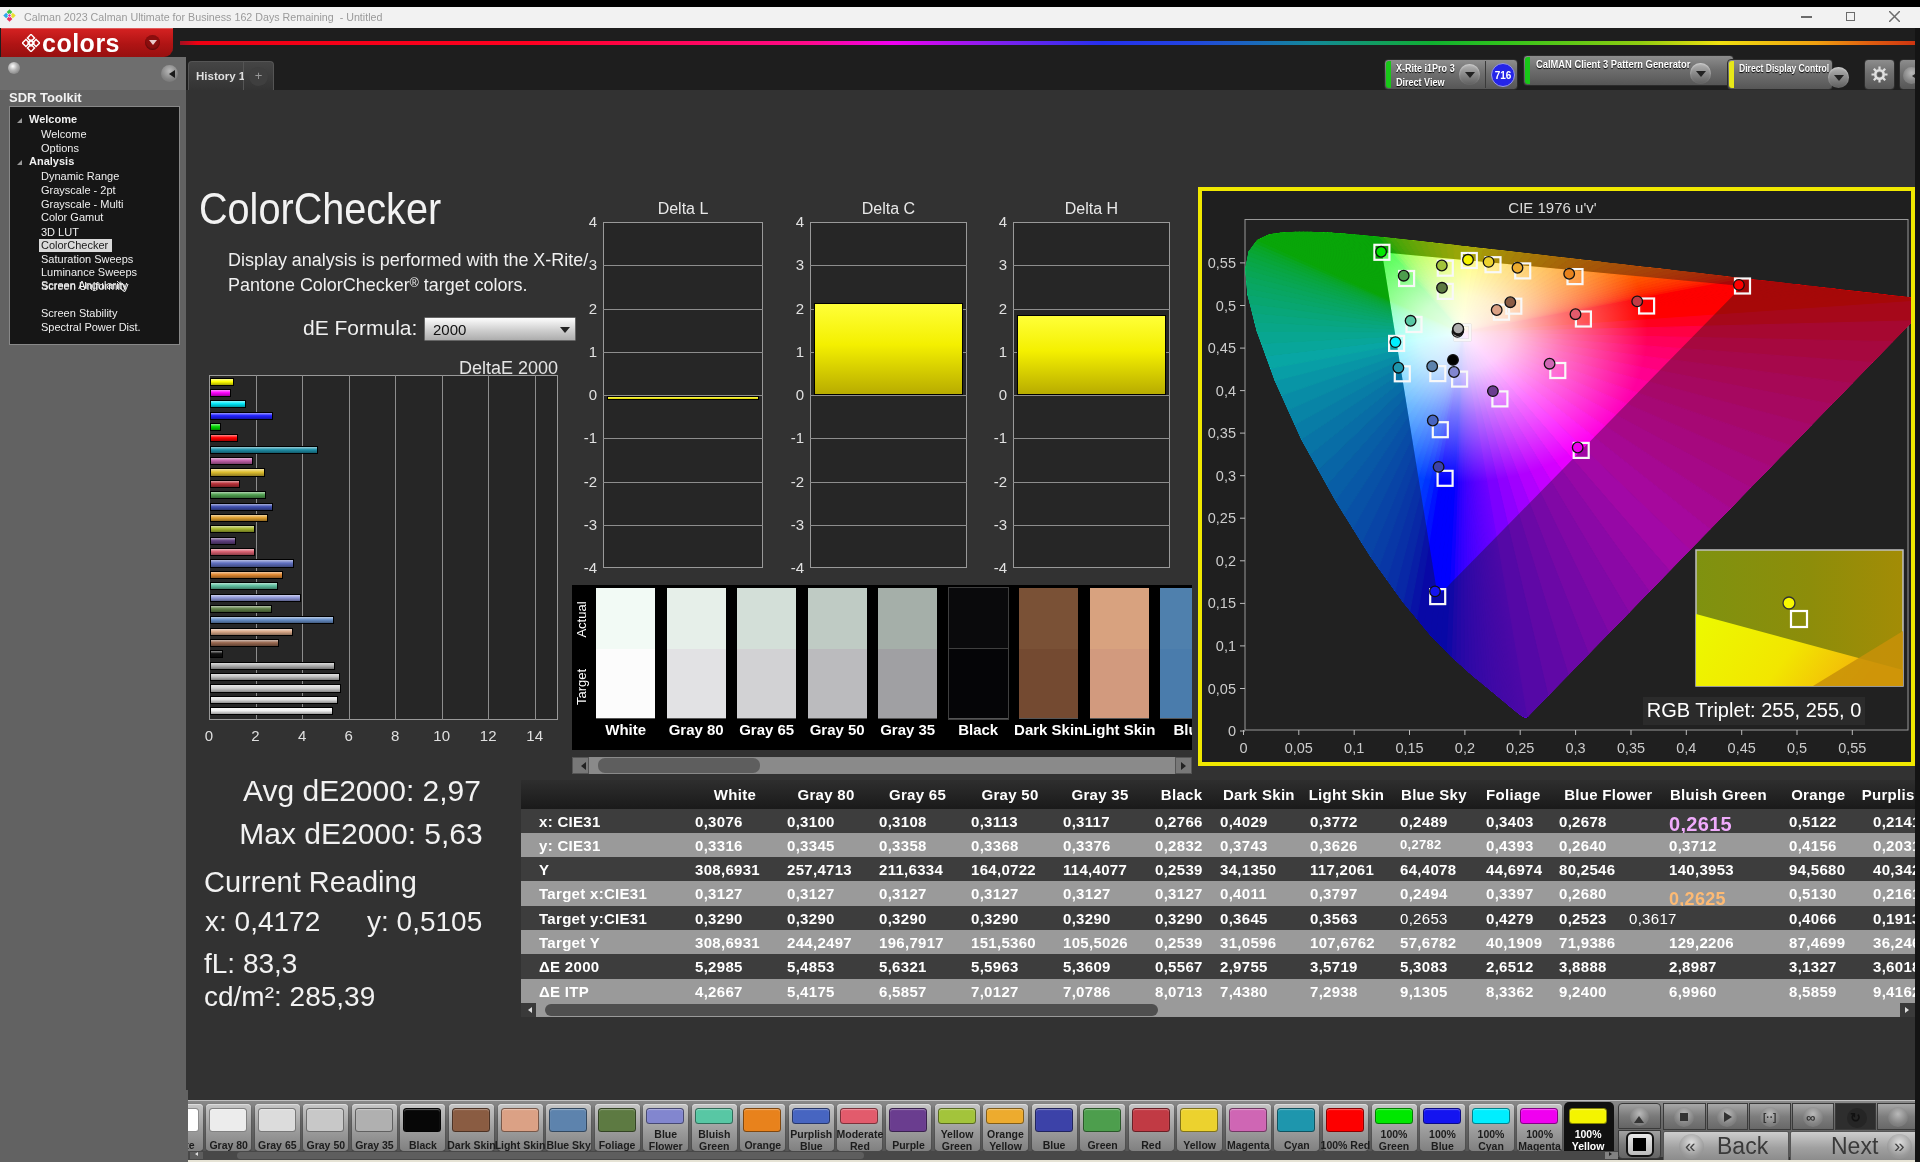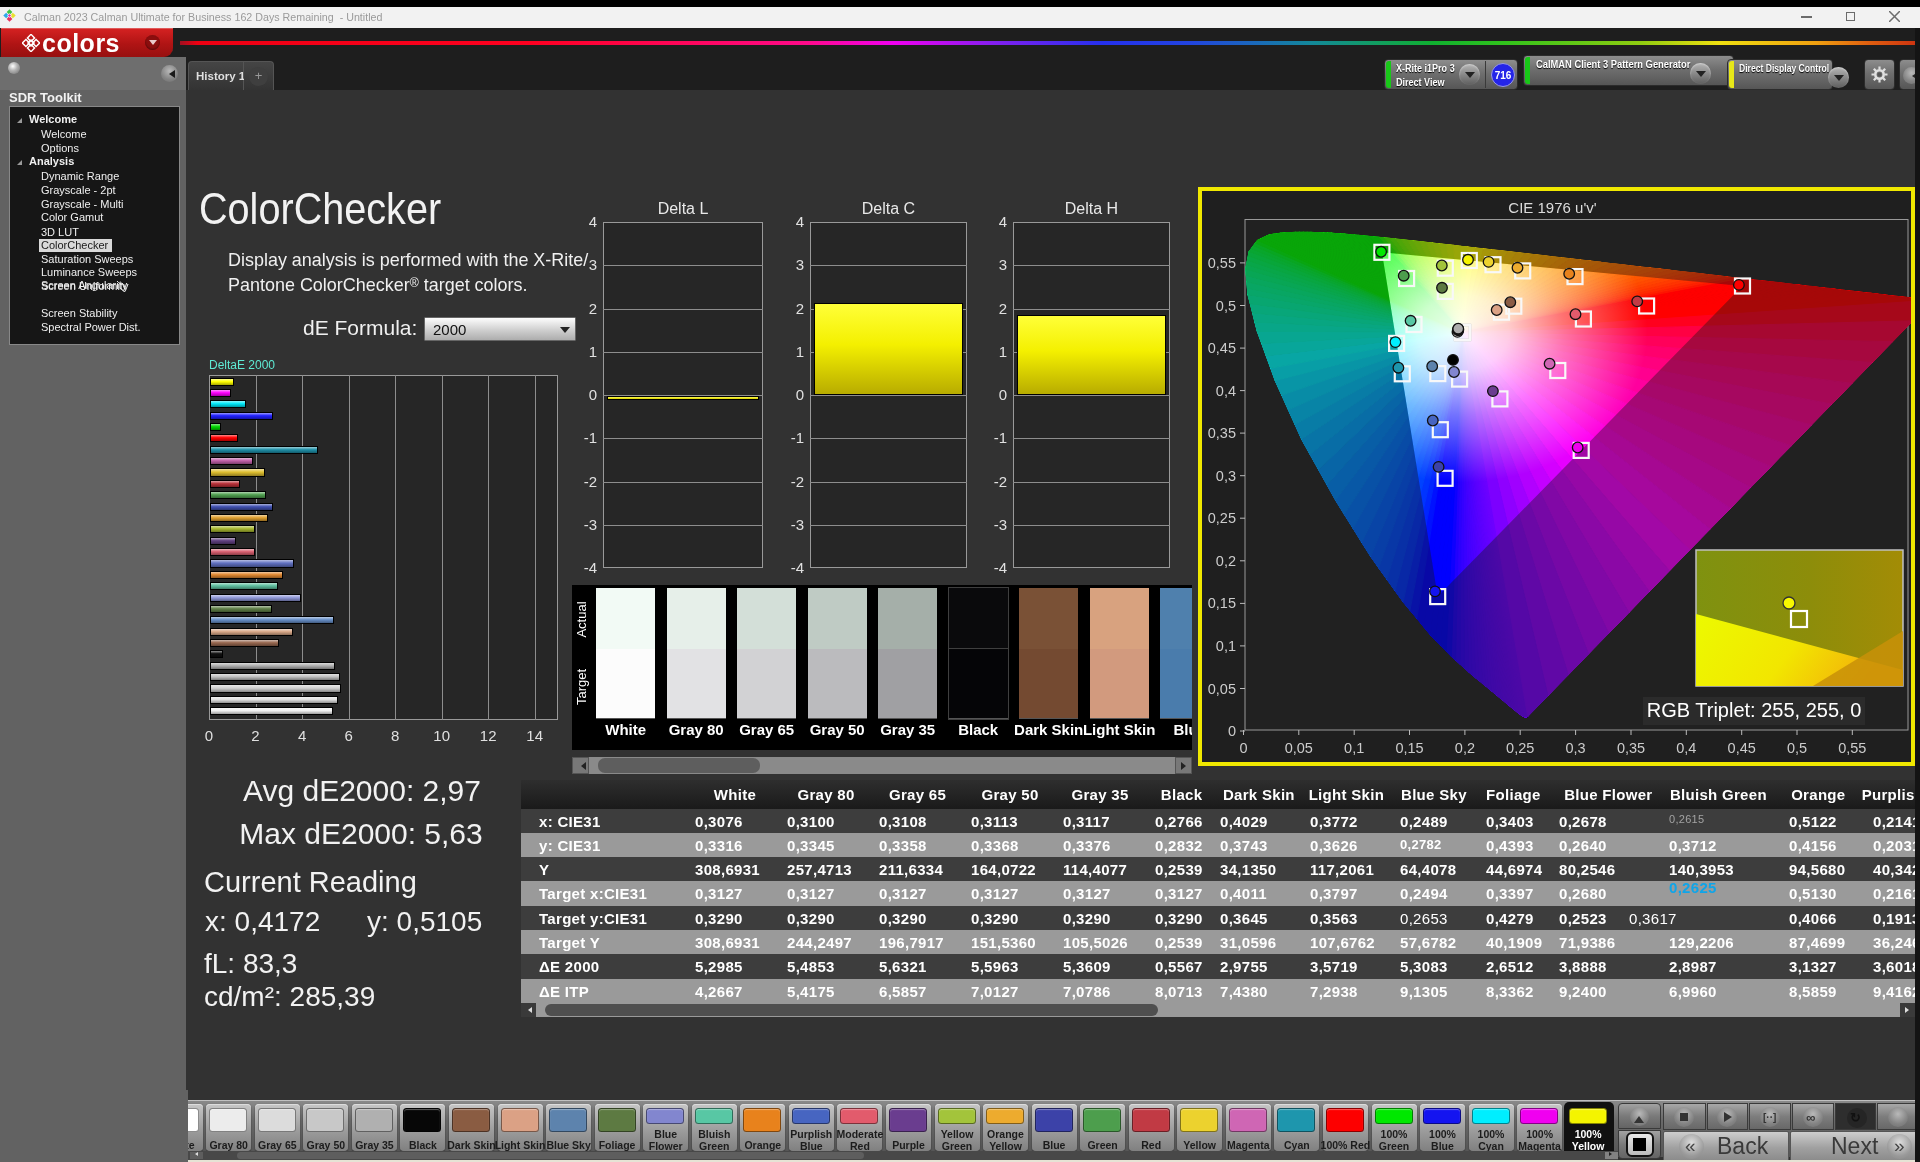--- a/index.html
+++ b/index.html
@@ -130,21 +130,21 @@
       <div class="a" style="left:8px;top:3px;font-size:15px;color:#111">2000</div>
       <div class="a" style="left:135px;top:9px;border:5px solid transparent;border-top:6px solid #222"></div>
     </div>
     <div class="a" style="left:362px;top:774px"><div style="display:inline-block;transform:translateX(-50%);white-space:nowrap;font-size:30px;color:#f2f2f2">Avg dE2000: 2,97</div></div>
     <div class="a" style="left:361px;top:817px"><div style="display:inline-block;transform:translateX(-50%);white-space:nowrap;font-size:30px;color:#f2f2f2">Max dE2000: 5,63</div></div>
     <div class="a" style="left:204px;top:866px;font-size:29px;color:#f2f2f2">Current Reading</div>
     <div class="a" style="left:205px;top:906px;font-size:28px;color:#f2f2f2">x: 0,4172</div>
     <div class="a" style="left:367px;top:906px;font-size:28px;color:#f2f2f2">y: 0,5105</div>
     <div class="a" style="left:204px;top:948px;font-size:28px;color:#f2f2f2">fL: 83,3</div>
     <div class="a" style="left:204px;top:981px;font-size:28px;color:#f2f2f2">cd/m²: 285,39</div>
-    <div class="a" style="left:209px;top:358px;width:349px;text-align:left;font-size:12px;color:#5eead4">DeltaE 2000</div>
+    <div class="a" style="left:209px;top:358px;width:349px;text-align:right;font-size:18px;color:#e5e5e5">DeltaE 2000</div>
     <div class="a" style="left:209px;top:375px;width:349px;height:345px;background:#262626;border:1px solid #999"></div>
     <div class="a" style="left:255.5px;top:375px;width:1px;height:345px;background:#8d8d8d"></div>
     <div class="a" style="left:302.1px;top:375px;width:1px;height:345px;background:#8d8d8d"></div>
     <div class="a" style="left:348.6px;top:375px;width:1px;height:345px;background:#8d8d8d"></div>
     <div class="a" style="left:395.1px;top:375px;width:1px;height:345px;background:#8d8d8d"></div>
     <div class="a" style="left:441.7px;top:375px;width:1px;height:345px;background:#8d8d8d"></div>
     <div class="a" style="left:488.2px;top:375px;width:1px;height:345px;background:#8d8d8d"></div>
     <div class="a" style="left:534.7px;top:375px;width:1px;height:345px;background:#8d8d8d"></div>
     <div class="a" style="left:194.0px;top:727px;width:30px;text-align:center;font-size:15px;color:#e0e0e0">0</div>
     <div class="a" style="left:240.5px;top:727px;width:30px;text-align:center;font-size:15px;color:#e0e0e0">2</div>
@@ -701,21 +701,21 @@
       <div class="a" style="left:266.0px;top:32.5px;font-size:15px;font-weight:bold;color:#fff;letter-spacing:.3px">0,3100</div>
       <div class="a" style="left:358.0px;top:32.5px;font-size:15px;font-weight:bold;color:#fff;letter-spacing:.3px">0,3108</div>
       <div class="a" style="left:450.0px;top:32.5px;font-size:15px;font-weight:bold;color:#fff;letter-spacing:.3px">0,3113</div>
       <div class="a" style="left:542.0px;top:32.5px;font-size:15px;font-weight:bold;color:#fff;letter-spacing:.3px">0,3117</div>
       <div class="a" style="left:634.0px;top:32.5px;font-size:15px;font-weight:bold;color:#fff;letter-spacing:.3px">0,2766</div>
       <div class="a" style="left:699.0px;top:32.5px;font-size:15px;font-weight:bold;color:#fff;letter-spacing:.3px">0,4029</div>
       <div class="a" style="left:789.0px;top:32.5px;font-size:15px;font-weight:bold;color:#fff;letter-spacing:.3px">0,3772</div>
       <div class="a" style="left:879.0px;top:32.5px;font-size:15px;font-weight:bold;color:#fff;letter-spacing:.3px">0,2489</div>
       <div class="a" style="left:965.0px;top:32.5px;font-size:15px;font-weight:bold;color:#fff;letter-spacing:.3px">0,3403</div>
       <div class="a" style="left:1038.0px;top:32.5px;font-size:15px;font-weight:bold;color:#fff;letter-spacing:.3px">0,2678</div>
-      <div class="a" style="left:1148.0px;top:32.5px;font-size:11px;font-weight:normal;color:#a3a3a3;letter-spacing:.3px">0,2615</div>
+      <div class="a" style="left:1148.0px;top:32.5px;font-size:20px;font-weight:bold;color:#f0abfc;letter-spacing:.3px">0,2615</div>
       <div class="a" style="left:1268.0px;top:32.5px;font-size:15px;font-weight:bold;color:#fff;letter-spacing:.3px">0,5122</div>
       <div class="a" style="left:1352.0px;top:32.5px;font-size:15px;font-weight:bold;color:#fff;letter-spacing:.3px">0,2141</div>
       <div class="a" style="left:0;top:52.8px;width:1394px;height:24.3px;background:#9a9a9a"></div>
       <div class="a" style="left:18px;top:56.8px;font-size:15px;font-weight:bold;color:#fff;letter-spacing:.3px">y: CIE31</div>
       <div class="a" style="left:174.0px;top:56.8px;font-size:15px;font-weight:bold;color:#fff;letter-spacing:.3px">0,3316</div>
       <div class="a" style="left:266.0px;top:56.8px;font-size:15px;font-weight:bold;color:#fff;letter-spacing:.3px">0,3345</div>
       <div class="a" style="left:358.0px;top:56.8px;font-size:15px;font-weight:bold;color:#fff;letter-spacing:.3px">0,3358</div>
       <div class="a" style="left:450.0px;top:56.8px;font-size:15px;font-weight:bold;color:#fff;letter-spacing:.3px">0,3368</div>
       <div class="a" style="left:542.0px;top:56.8px;font-size:15px;font-weight:bold;color:#fff;letter-spacing:.3px">0,3376</div>
       <div class="a" style="left:634.0px;top:56.8px;font-size:15px;font-weight:bold;color:#fff;letter-spacing:.3px">0,2832</div>
@@ -749,21 +749,21 @@
       <div class="a" style="left:266.0px;top:105.4px;font-size:15px;font-weight:bold;color:#fff;letter-spacing:.3px">0,3127</div>
       <div class="a" style="left:358.0px;top:105.4px;font-size:15px;font-weight:bold;color:#fff;letter-spacing:.3px">0,3127</div>
       <div class="a" style="left:450.0px;top:105.4px;font-size:15px;font-weight:bold;color:#fff;letter-spacing:.3px">0,3127</div>
       <div class="a" style="left:542.0px;top:105.4px;font-size:15px;font-weight:bold;color:#fff;letter-spacing:.3px">0,3127</div>
       <div class="a" style="left:634.0px;top:105.4px;font-size:15px;font-weight:bold;color:#fff;letter-spacing:.3px">0,3127</div>
       <div class="a" style="left:699.0px;top:105.4px;font-size:15px;font-weight:bold;color:#fff;letter-spacing:.3px">0,4011</div>
       <div class="a" style="left:789.0px;top:105.4px;font-size:15px;font-weight:bold;color:#fff;letter-spacing:.3px">0,3797</div>
       <div class="a" style="left:879.0px;top:105.4px;font-size:15px;font-weight:bold;color:#fff;letter-spacing:.3px">0,2494</div>
       <div class="a" style="left:965.0px;top:105.4px;font-size:15px;font-weight:bold;color:#fff;letter-spacing:.3px">0,3397</div>
       <div class="a" style="left:1038.0px;top:105.4px;font-size:15px;font-weight:bold;color:#fff;letter-spacing:.3px">0,2680</div>
-      <div class="a" style="left:1148.0px;top:99px;font-size:15px;font-weight:bold;color:#0ea5e9;letter-spacing:.3px">0,2625</div>
+      <div class="a" style="left:1148.0px;top:109px;font-size:18px;font-weight:bold;color:#fdba74;letter-spacing:.3px">0,2625</div>
       <div class="a" style="left:1268.0px;top:105.4px;font-size:15px;font-weight:bold;color:#fff;letter-spacing:.3px">0,5130</div>
       <div class="a" style="left:1352.0px;top:105.4px;font-size:15px;font-weight:bold;color:#fff;letter-spacing:.3px">0,2161</div>
       <div class="a" style="left:0;top:125.7px;width:1394px;height:24.3px;background:#3d3d3d"></div>
       <div class="a" style="left:18px;top:129.7px;font-size:15px;font-weight:bold;color:#fff;letter-spacing:.3px">Target y:CIE31</div>
       <div class="a" style="left:174.0px;top:129.7px;font-size:15px;font-weight:bold;color:#fff;letter-spacing:.3px">0,3290</div>
       <div class="a" style="left:266.0px;top:129.7px;font-size:15px;font-weight:bold;color:#fff;letter-spacing:.3px">0,3290</div>
       <div class="a" style="left:358.0px;top:129.7px;font-size:15px;font-weight:bold;color:#fff;letter-spacing:.3px">0,3290</div>
       <div class="a" style="left:450.0px;top:129.7px;font-size:15px;font-weight:bold;color:#fff;letter-spacing:.3px">0,3290</div>
       <div class="a" style="left:542.0px;top:129.7px;font-size:15px;font-weight:bold;color:#fff;letter-spacing:.3px">0,3290</div>
       <div class="a" style="left:634.0px;top:129.7px;font-size:15px;font-weight:bold;color:#fff;letter-spacing:.3px">0,3290</div>

